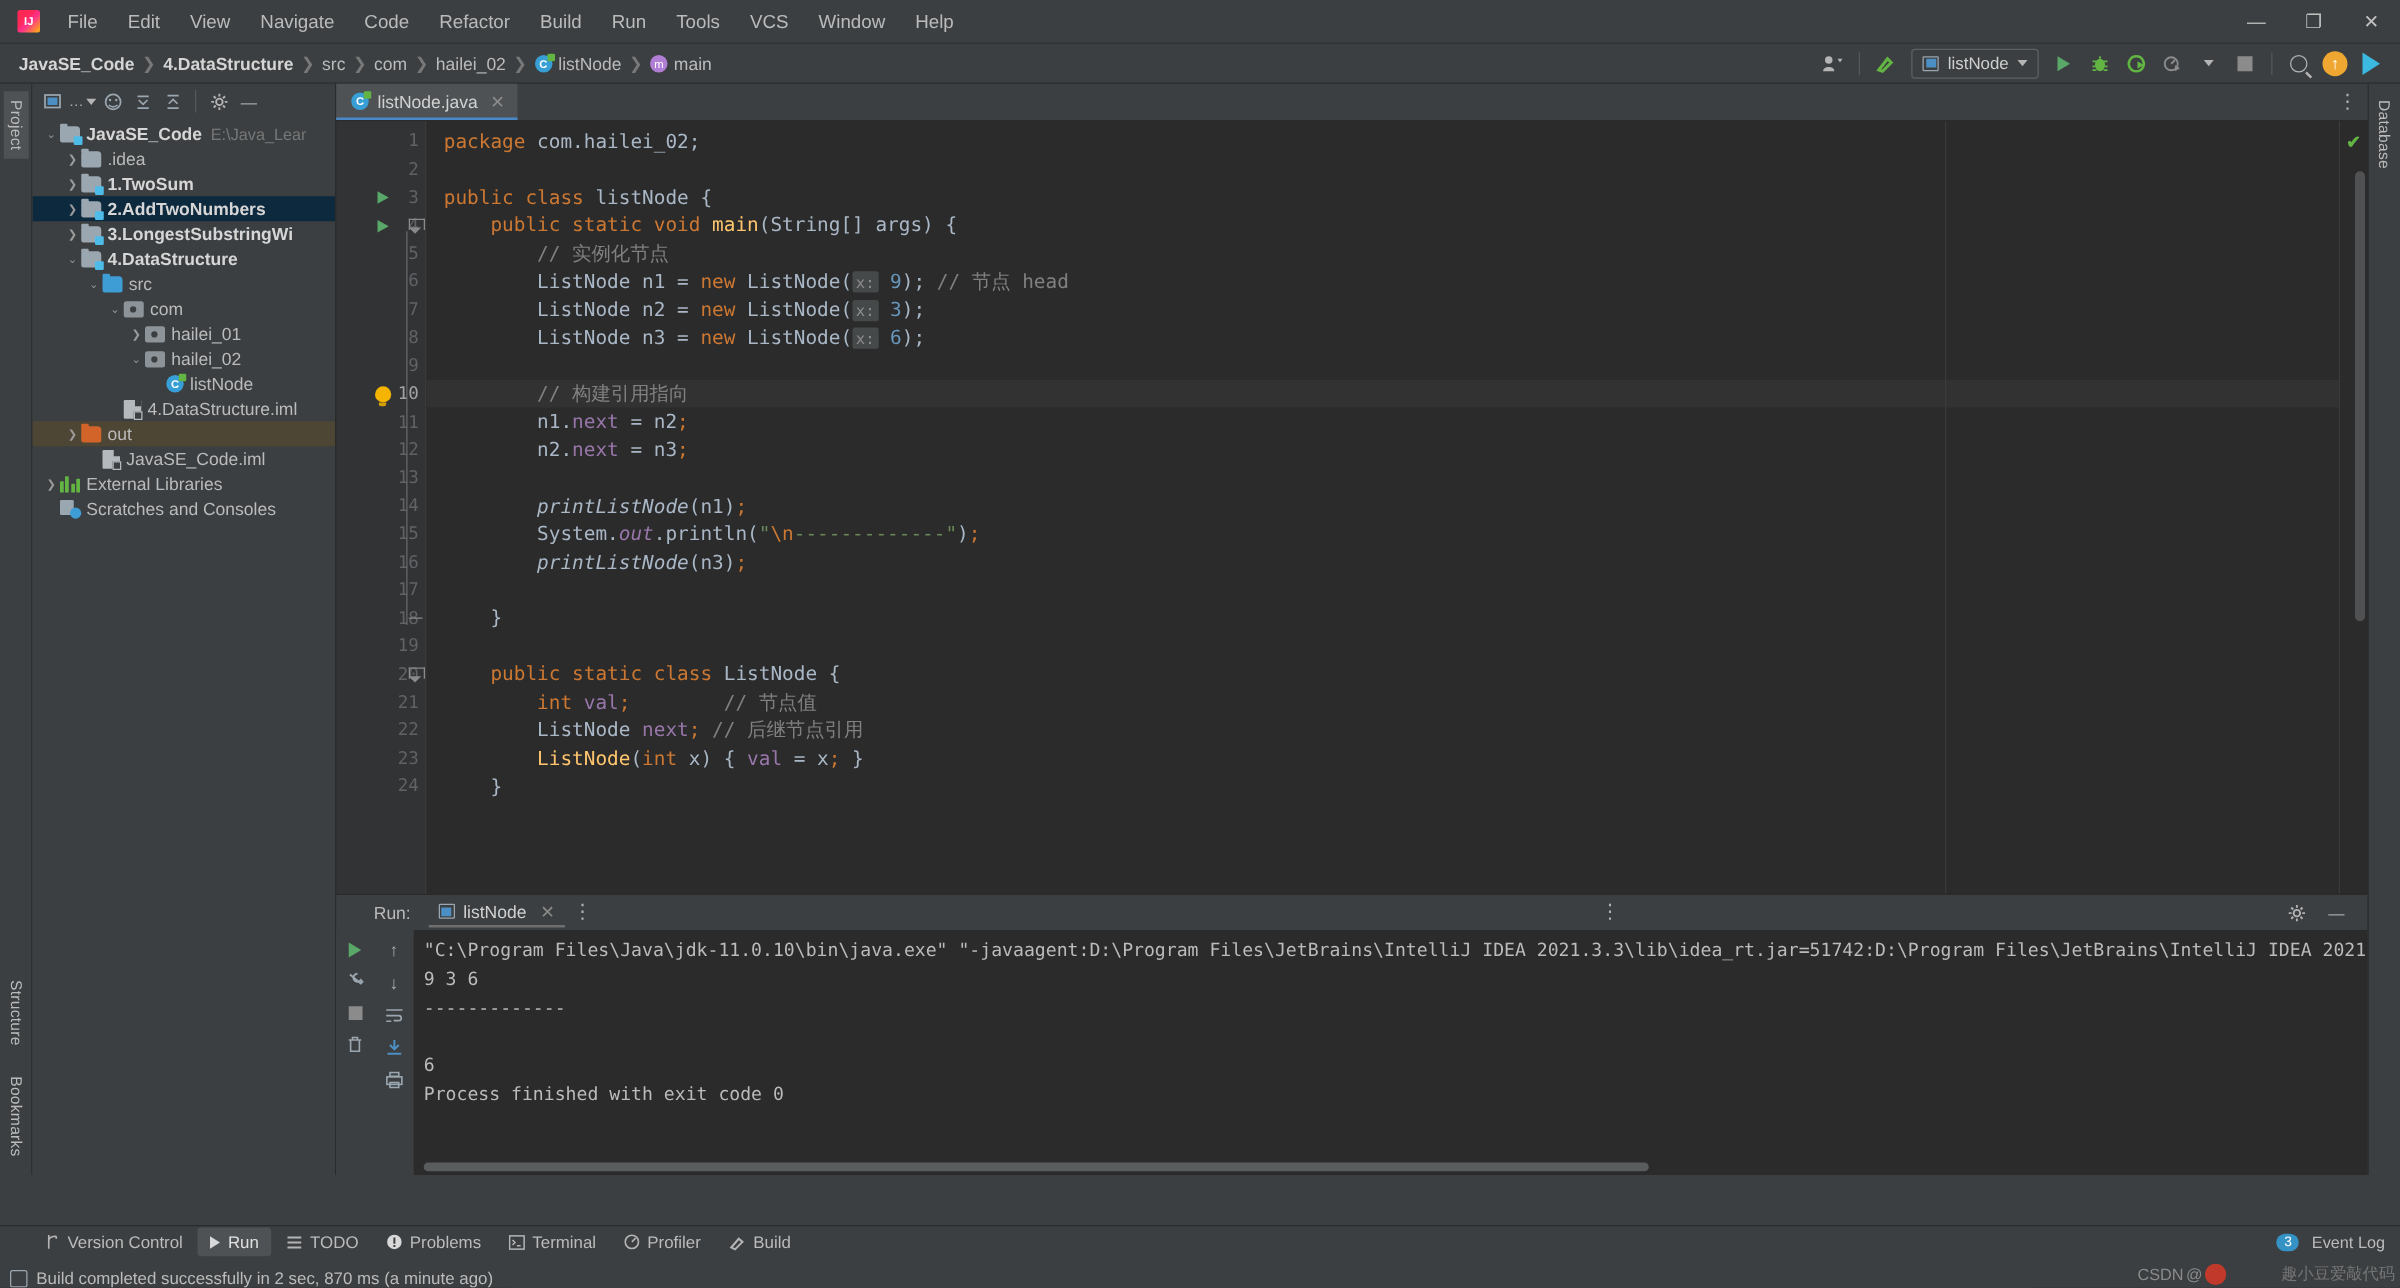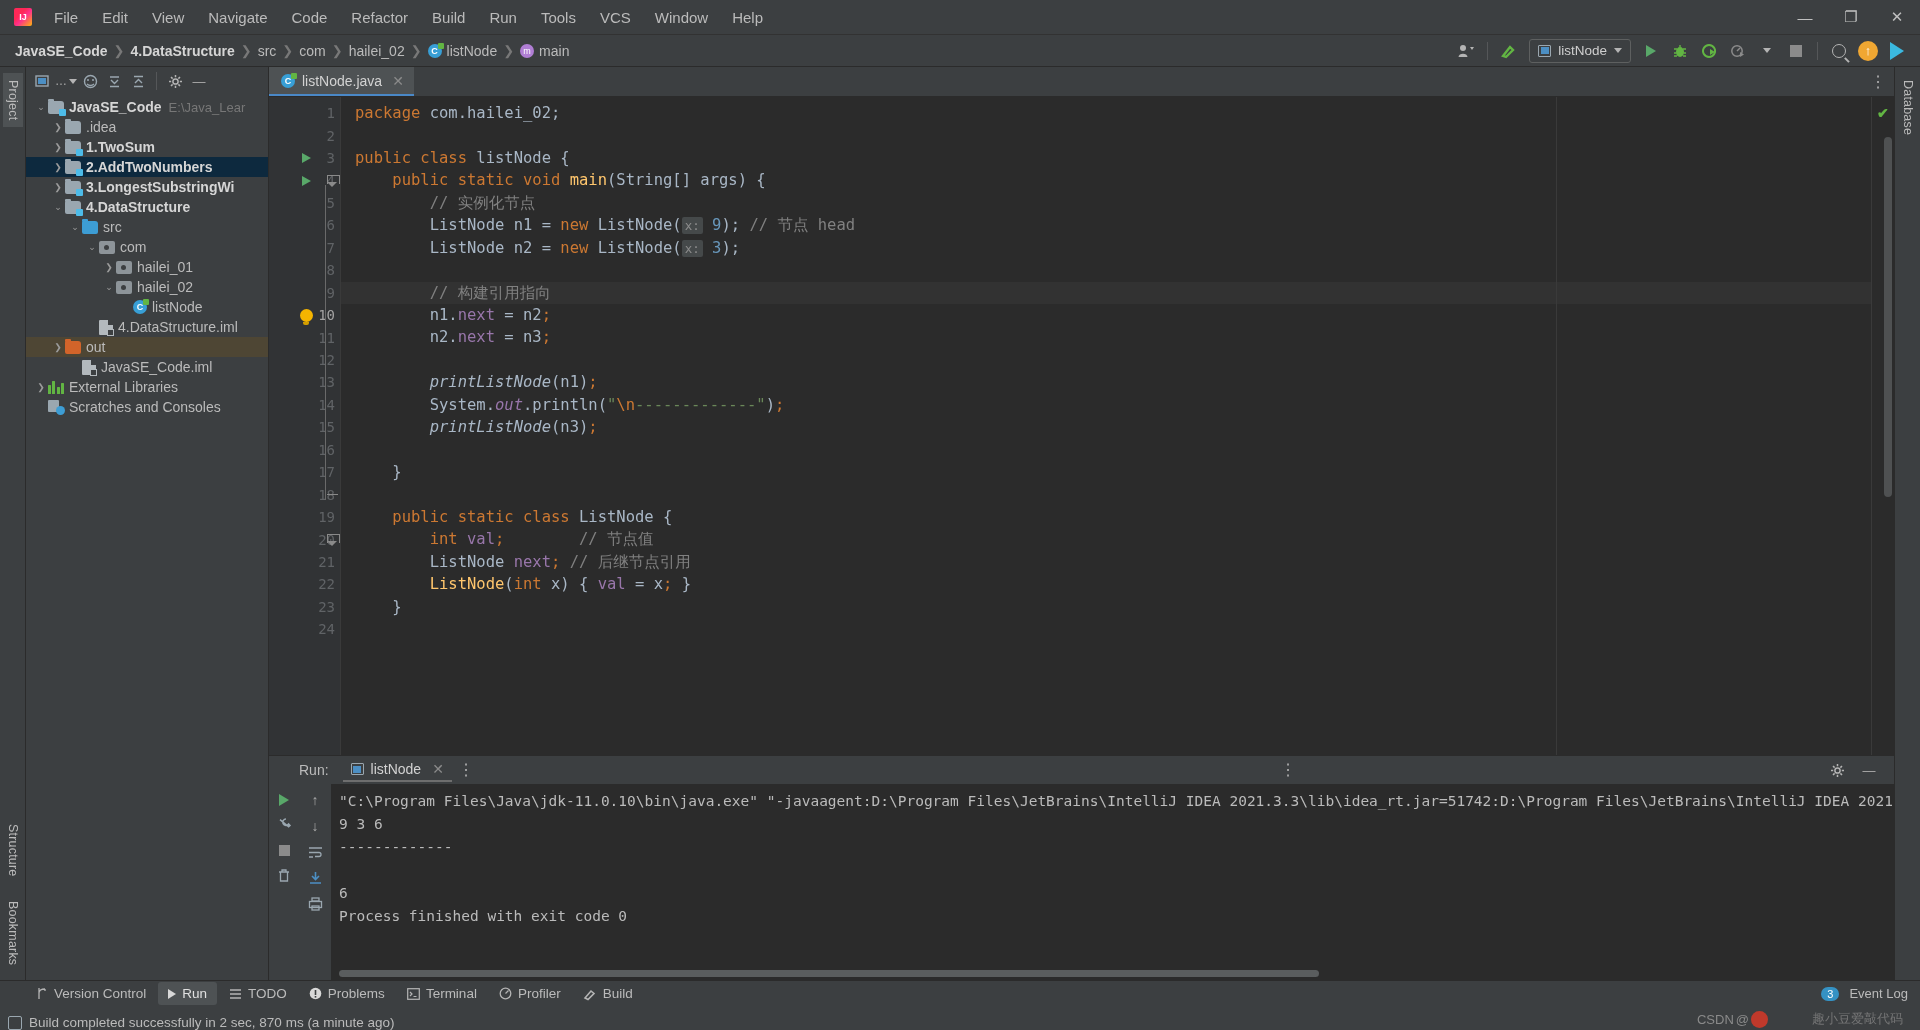--- a/index.html
+++ b/index.html
@@ -272,40 +272,40 @@
   }
   .cons-line { height: 23px; line-height: 23px; white-space: pre; }
   .hscroll {
     position: absolute; left: 8px; bottom: 3px; width: 980px; height: 7px;
     background: #5a5d5e; border-radius: 4px;
   }
 
   
   .toolwin-bar {
     height: 26px; flex: 0 0 26px; background: #3c3f41; display: flex; align-items: center;
-    padding-left: 26px; border-top: 1px solid #2b2b2b; gap: 2px;
+    padding-left: 26px; border-top: 1px solid #2b2b2b; gap: 2px; margin-top: 40px;
   }
   .tw-tab {
     display: flex; align-items: center; gap: 6px; font-size: 13.5px; color: #bbbbbb;
     padding: 4px 10px; border-radius: 3px;
   }
   .tw-tab.active { background: #4e5254; color: #e0e0e0; }
   .tw-right { margin-left: auto; display: flex; align-items: center; gap: 6px; padding-right: 12px; font-size: 13px; color: #bbbbbb; }
   .evt-badge {
     background: #3592c4; color: #fff; border-radius: 8px; font-size: 11px;
     padding: 1px 6px; margin-right: 4px;
   }
   .statusbar {
     height: 24px; flex: 0 0 24px; background: #3c3f41; display: flex; align-items: flex-end;
     padding-left: 8px; font-size: 13.5px; color: #bbbbbb; gap: 7px; position: relative;
   }
   .sb-icon { width: 14px; height: 14px; border: 1.5px solid #9aa7b0; border-radius: 2px; }
 
   .watermark {
-    position: absolute; right: 17px; bottom: 2px; display: flex; align-items: center;
+    position: absolute; right: 4px; bottom: 2px; display: flex; align-items: center;
     gap: 2px; font-size: 13px; color: #8a8a8a;
   }
   .wm-blur { color: #7e7e7e; opacity: .85; margin-left: 42px; }
   .wm-av { width: 17px; height: 17px; border-radius: 50%; background: #c0392b; }
 
   .magnifier {
     width: 14px; height: 14px; border: 1.8px solid #b4b4b4; border-radius: 50%; position: relative;
   }
   .magnifier::after {
     content: ""; position: absolute; right: -5px; bottom: -4px; width: 6px; height: 1.8px;
@@ -741,20 +741,21 @@
             <div style="position: absolute; right: 0px; top: 0px; bottom: 0px; width: 1px; background: rgb(58, 58, 58);"></div>
           </div>
         <div class="code-area">
             <div class="cline"><span class="kw">package</span> com.hailei_02;</div>
             <div class="cline">&nbsp;</div>
             <div class="cline"><span class="kw">public class</span> <span class="typ">listNode</span> {</div>
             <div class="cline">    <span class="kw">public static void</span> <span class="sm">main</span>(<span class="typ">String</span>[] args) {</div>
             <div class="cline">        <span class="cmt">// 实例化节点</span></div>
             <div class="cline">        <span class="typ">ListNode</span> n1 = <span class="kw">new</span> <span class="typ">ListNode</span>(<span class="hint">x:</span> <span class="num">9</span>); <span class="cmt">// 节点 head</span></div>
             <div class="cline">        <span class="typ">ListNode</span> n2 = <span class="kw">new</span> <span class="typ">ListNode</span>(<span class="hint">x:</span> <span class="num">3</span>);</div>
+            <div class="cline">        <span class="typ">ListNode</span> n3 = <span class="kw">new</span> <span class="typ">ListNode</span>(<span class="hint">x:</span> <span class="num">6</span>);</div>
             <div class="cline">&nbsp;</div>
             <div class="cline cur">        <span class="cmt">// 构建引用指向</span></div>
             <div class="cline">        n1.<span class="fld">next</span> = n2<span class="kw">;</span></div>
             <div class="cline">        n2.<span class="fld">next</span> = n3<span class="kw">;</span></div>
             <div class="cline">&nbsp;</div>
             <div class="cline">        <span class="ital">printListNode</span>(n1)<span class="kw">;</span></div>
             <div class="cline">        <span class="typ">System</span>.<span class="fld ital">out</span>.println(<span class="str">"</span><span class="esc">\n</span><span class="str">-------------"</span>)<span class="kw">;</span></div>
             <div class="cline">        <span class="ital">printListNode</span>(n3)<span class="kw">;</span></div>
             <div class="cline">&nbsp;</div>
             <div class="cline">    }</div>

